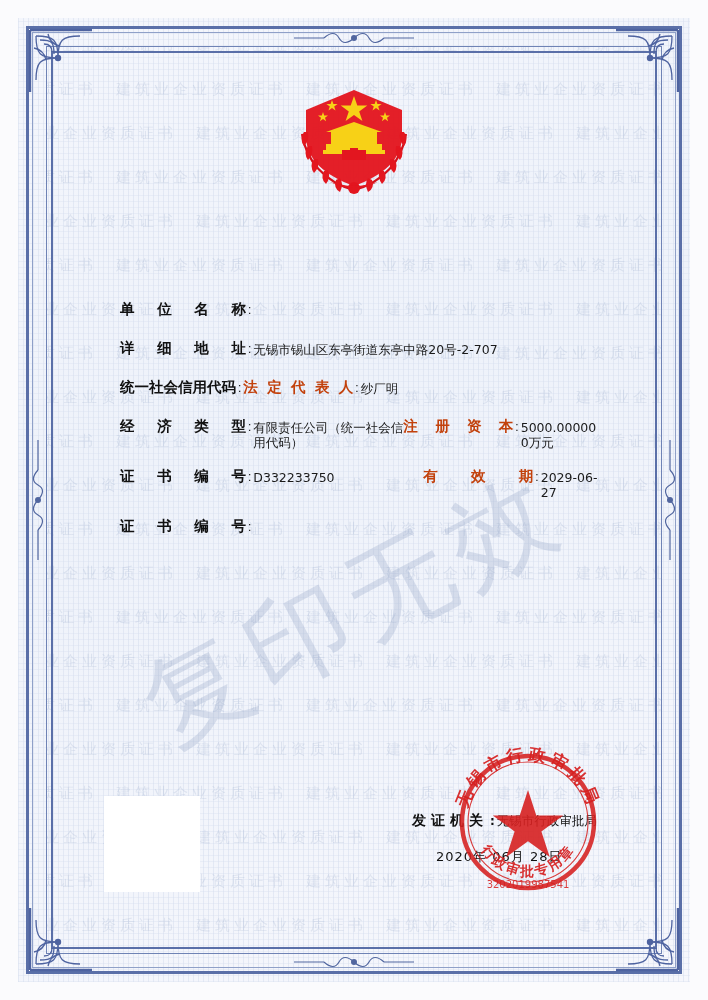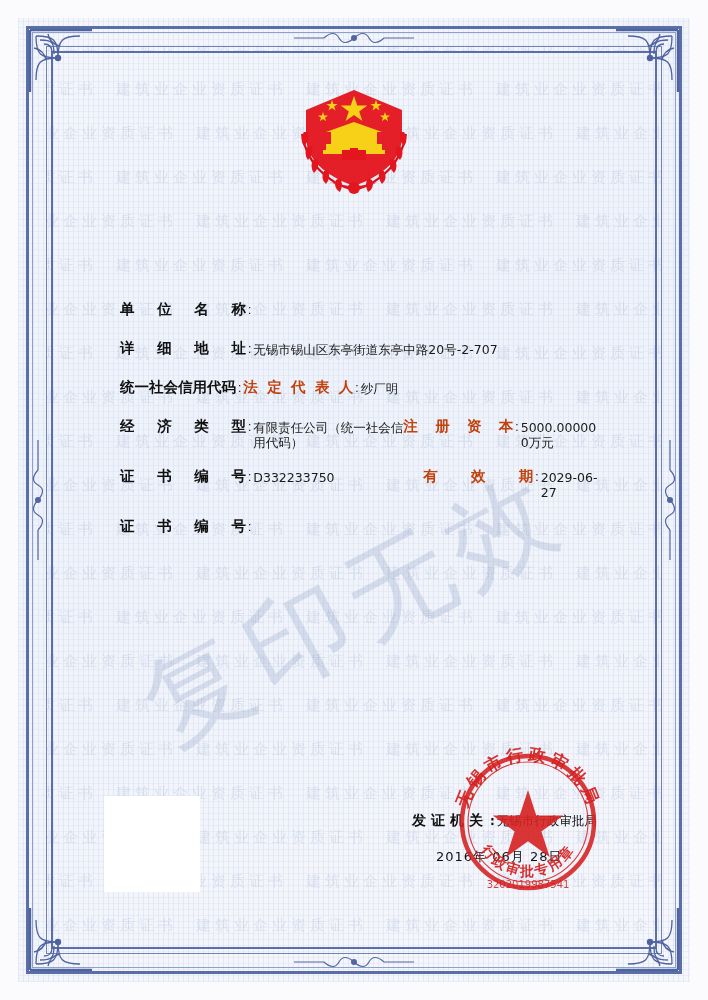--- a/index.html
+++ b/index.html
@@ -485,21 +485,21 @@
 
   <div class="qr">
     <div class="qrgrid" id="qrgrid"><i></i><i></i><i></i><i></i><i></i><i></i><i></i><i style="background: rgb(255, 255, 255);"></i><i></i><i style="background: rgb(255, 255, 255);"></i><i style="background: rgb(255, 255, 255);"></i><i style="background: rgb(255, 255, 255);"></i><i style="background: rgb(255, 255, 255);"></i><i style="background: rgb(255, 255, 255);"></i><i></i><i style="background: rgb(255, 255, 255);"></i><i></i><i style="background: rgb(255, 255, 255);"></i><i></i><i></i><i></i><i></i><i></i><i></i><i></i><i></i><i style="background: rgb(255, 255, 255);"></i><i style="background: rgb(255, 255, 255);"></i><i style="background: rgb(255, 255, 255);"></i><i style="background: rgb(255, 255, 255);"></i><i style="background: rgb(255, 255, 255);"></i><i></i><i style="background: rgb(255, 255, 255);"></i><i style="background: rgb(255, 255, 255);"></i><i style="background: rgb(255, 255, 255);"></i><i></i><i style="background: rgb(255, 255, 255);"></i><i style="background: rgb(255, 255, 255);"></i><i style="background: rgb(255, 255, 255);"></i><i style="background: rgb(255, 255, 255);"></i><i></i><i></i><i style="background: rgb(255, 255, 255);"></i><i></i><i style="background: rgb(255, 255, 255);"></i><i style="background: rgb(255, 255, 255);"></i><i style="background: rgb(255, 255, 255);"></i><i style="background: rgb(255, 255, 255);"></i><i style="background: rgb(255, 255, 255);"></i><i></i><i></i><i style="background: rgb(255, 255, 255);"></i><i></i><i></i><i></i><i style="background: rgb(255, 255, 255);"></i><i></i><i style="background: rgb(255, 255, 255);"></i><i style="background: rgb(255, 255, 255);"></i><i></i><i></i><i></i><i></i><i></i><i></i><i></i><i style="background: rgb(255, 255, 255);"></i><i style="background: rgb(255, 255, 255);"></i><i></i><i style="background: rgb(255, 255, 255);"></i><i></i><i></i><i></i><i style="background: rgb(255, 255, 255);"></i><i></i><i></i><i style="background: rgb(255, 255, 255);"></i><i></i><i></i><i></i><i style="background: rgb(255, 255, 255);"></i><i></i><i style="background: rgb(255, 255, 255);"></i><i style="background: rgb(255, 255, 255);"></i><i></i><i style="background: rgb(255, 255, 255);"></i><i></i><i></i><i style="background: rgb(255, 255, 255);"></i><i style="background: rgb(255, 255, 255);"></i><i></i><i style="background: rgb(255, 255, 255);"></i><i style="background: rgb(255, 255, 255);"></i><i></i><i style="background: rgb(255, 255, 255);"></i><i></i><i></i><i></i><i style="background: rgb(255, 255, 255);"></i><i></i><i></i><i style="background: rgb(255, 255, 255);"></i><i></i><i></i><i></i><i style="background: rgb(255, 255, 255);"></i><i></i><i style="background: rgb(255, 255, 255);"></i><i></i><i></i><i style="background: rgb(255, 255, 255);"></i><i style="background: rgb(255, 255, 255);"></i><i></i><i></i><i></i><i></i><i style="background: rgb(255, 255, 255);"></i><i style="background: rgb(255, 255, 255);"></i><i></i><i style="background: rgb(255, 255, 255);"></i><i></i><i></i><i></i><i style="background: rgb(255, 255, 255);"></i><i></i><i></i><i style="background: rgb(255, 255, 255);"></i><i style="background: rgb(255, 255, 255);"></i><i style="background: rgb(255, 255, 255);"></i><i style="background: rgb(255, 255, 255);"></i><i style="background: rgb(255, 255, 255);"></i><i></i><i style="background: rgb(255, 255, 255);"></i><i></i><i></i><i></i><i style="background: rgb(255, 255, 255);"></i><i style="background: rgb(255, 255, 255);"></i><i style="background: rgb(255, 255, 255);"></i><i style="background: rgb(255, 255, 255);"></i><i style="background: rgb(255, 255, 255);"></i><i style="background: rgb(255, 255, 255);"></i><i style="background: rgb(255, 255, 255);"></i><i></i><i style="background: rgb(255, 255, 255);"></i><i style="background: rgb(255, 255, 255);"></i><i style="background: rgb(255, 255, 255);"></i><i style="background: rgb(255, 255, 255);"></i><i style="background: rgb(255, 255, 255);"></i><i></i><i></i><i></i><i></i><i></i><i></i><i></i><i></i><i style="background: rgb(255, 255, 255);"></i><i style="background: rgb(255, 255, 255);"></i><i style="background: rgb(255, 255, 255);"></i><i style="background: rgb(255, 255, 255);"></i><i></i><i></i><i style="background: rgb(255, 255, 255);"></i><i></i><i></i><i style="background: rgb(255, 255, 255);"></i><i style="background: rgb(255, 255, 255);"></i><i></i><i></i><i></i><i></i><i></i><i></i><i></i><i style="background: rgb(255, 255, 255);"></i><i style="background: rgb(255, 255, 255);"></i><i style="background: rgb(255, 255, 255);"></i><i style="background: rgb(255, 255, 255);"></i><i style="background: rgb(255, 255, 255);"></i><i style="background: rgb(255, 255, 255);"></i><i style="background: rgb(255, 255, 255);"></i><i style="background: rgb(255, 255, 255);"></i><i></i><i></i><i></i><i></i><i style="background: rgb(255, 255, 255);"></i><i></i><i></i><i></i><i></i><i style="background: rgb(255, 255, 255);"></i><i style="background: rgb(255, 255, 255);"></i><i style="background: rgb(255, 255, 255);"></i><i style="background: rgb(255, 255, 255);"></i><i style="background: rgb(255, 255, 255);"></i><i style="background: rgb(255, 255, 255);"></i><i style="background: rgb(255, 255, 255);"></i><i style="background: rgb(255, 255, 255);"></i><i style="background: rgb(255, 255, 255);"></i><i style="background: rgb(255, 255, 255);"></i><i></i><i></i><i></i><i style="background: rgb(255, 255, 255);"></i><i style="background: rgb(255, 255, 255);"></i><i></i><i></i><i style="background: rgb(255, 255, 255);"></i><i style="background: rgb(255, 255, 255);"></i><i style="background: rgb(255, 255, 255);"></i><i style="background: rgb(255, 255, 255);"></i><i></i><i></i><i style="background: rgb(255, 255, 255);"></i><i></i><i></i><i></i><i style="background: rgb(255, 255, 255);"></i><i></i><i style="background: rgb(255, 255, 255);"></i><i></i><i></i><i></i><i style="background: rgb(255, 255, 255);"></i><i style="background: rgb(255, 255, 255);"></i><i></i><i style="background: rgb(255, 255, 255);"></i><i></i><i></i><i></i><i style="background: rgb(255, 255, 255);"></i><i></i><i></i><i style="background: rgb(255, 255, 255);"></i><i style="background: rgb(255, 255, 255);"></i><i></i><i></i><i></i><i style="background: rgb(255, 255, 255);"></i><i style="background: rgb(255, 255, 255);"></i><i style="background: rgb(255, 255, 255);"></i><i></i><i style="background: rgb(255, 255, 255);"></i><i></i><i></i><i></i><i></i><i style="background: rgb(255, 255, 255);"></i><i></i><i style="background: rgb(255, 255, 255);"></i><i></i><i style="background: rgb(255, 255, 255);"></i><i></i><i></i><i></i><i></i><i style="background: rgb(255, 255, 255);"></i><i style="background: rgb(255, 255, 255);"></i><i></i><i></i><i style="background: rgb(255, 255, 255);"></i><i style="background: rgb(255, 255, 255);"></i><i style="background: rgb(255, 255, 255);"></i><i style="background: rgb(255, 255, 255);"></i><i style="background: rgb(255, 255, 255);"></i><i></i><i></i><i style="background: rgb(255, 255, 255);"></i><i style="background: rgb(255, 255, 255);"></i><i style="background: rgb(255, 255, 255);"></i><i></i><i></i><i></i><i></i><i style="background: rgb(255, 255, 255);"></i><i style="background: rgb(255, 255, 255);"></i><i></i><i></i><i style="background: rgb(255, 255, 255);"></i><i style="background: rgb(255, 255, 255);"></i><i></i><i></i><i></i><i></i><i style="background: rgb(255, 255, 255);"></i><i style="background: rgb(255, 255, 255);"></i><i style="background: rgb(255, 255, 255);"></i><i style="background: rgb(255, 255, 255);"></i><i></i><i></i><i style="background: rgb(255, 255, 255);"></i><i style="background: rgb(255, 255, 255);"></i><i></i><i style="background: rgb(255, 255, 255);"></i><i style="background: rgb(255, 255, 255);"></i><i></i><i></i><i style="background: rgb(255, 255, 255);"></i><i></i><i style="background: rgb(255, 255, 255);"></i><i></i><i></i><i style="background: rgb(255, 255, 255);"></i><i></i><i></i><i></i><i style="background: rgb(255, 255, 255);"></i><i></i><i></i><i></i><i style="background: rgb(255, 255, 255);"></i><i style="background: rgb(255, 255, 255);"></i><i></i><i></i><i style="background: rgb(255, 255, 255);"></i><i></i><i></i><i style="background: rgb(255, 255, 255);"></i><i></i><i style="background: rgb(255, 255, 255);"></i><i></i><i></i><i style="background: rgb(255, 255, 255);"></i><i></i><i></i><i style="background: rgb(255, 255, 255);"></i><i></i><i style="background: rgb(255, 255, 255);"></i><i style="background: rgb(255, 255, 255);"></i><i></i><i style="background: rgb(255, 255, 255);"></i><i style="background: rgb(255, 255, 255);"></i><i></i><i></i><i></i><i style="background: rgb(255, 255, 255);"></i><i></i><i></i><i style="background: rgb(255, 255, 255);"></i><i style="background: rgb(255, 255, 255);"></i><i></i><i style="background: rgb(255, 255, 255);"></i><i style="background: rgb(255, 255, 255);"></i><i></i><i></i><i></i><i style="background: rgb(255, 255, 255);"></i><i></i><i></i><i></i><i style="background: rgb(255, 255, 255);"></i><i style="background: rgb(255, 255, 255);"></i><i></i><i style="background: rgb(255, 255, 255);"></i><i style="background: rgb(255, 255, 255);"></i><i></i><i style="background: rgb(255, 255, 255);"></i><i></i><i style="background: rgb(255, 255, 255);"></i><i style="background: rgb(255, 255, 255);"></i><i></i><i style="background: rgb(255, 255, 255);"></i><i style="background: rgb(255, 255, 255);"></i><i style="background: rgb(255, 255, 255);"></i><i></i><i></i><i></i><i style="background: rgb(255, 255, 255);"></i><i></i><i></i><i style="background: rgb(255, 255, 255);"></i><i style="background: rgb(255, 255, 255);"></i><i style="background: rgb(255, 255, 255);"></i><i style="background: rgb(255, 255, 255);"></i><i style="background: rgb(255, 255, 255);"></i><i style="background: rgb(255, 255, 255);"></i><i style="background: rgb(255, 255, 255);"></i><i style="background: rgb(255, 255, 255);"></i><i></i><i style="background: rgb(255, 255, 255);"></i><i style="background: rgb(255, 255, 255);"></i><i style="background: rgb(255, 255, 255);"></i><i></i><i></i><i></i><i></i><i></i><i></i><i></i><i></i><i style="background: rgb(255, 255, 255);"></i><i style="background: rgb(255, 255, 255);"></i><i style="background: rgb(255, 255, 255);"></i><i></i><i style="background: rgb(255, 255, 255);"></i><i style="background: rgb(255, 255, 255);"></i><i style="background: rgb(255, 255, 255);"></i><i style="background: rgb(255, 255, 255);"></i><i style="background: rgb(255, 255, 255);"></i><i></i><i style="background: rgb(255, 255, 255);"></i><i></i><i style="background: rgb(255, 255, 255);"></i><i></i><i style="background: rgb(255, 255, 255);"></i><i style="background: rgb(255, 255, 255);"></i><i style="background: rgb(255, 255, 255);"></i><i style="background: rgb(255, 255, 255);"></i><i></i><i></i><i></i><i style="background: rgb(255, 255, 255);"></i><i></i><i></i><i style="background: rgb(255, 255, 255);"></i><i style="background: rgb(255, 255, 255);"></i><i></i><i></i><i style="background: rgb(255, 255, 255);"></i><i style="background: rgb(255, 255, 255);"></i><i style="background: rgb(255, 255, 255);"></i><i style="background: rgb(255, 255, 255);"></i><i></i><i style="background: rgb(255, 255, 255);"></i><i style="background: rgb(255, 255, 255);"></i><i style="background: rgb(255, 255, 255);"></i><i style="background: rgb(255, 255, 255);"></i><i style="background: rgb(255, 255, 255);"></i><i style="background: rgb(255, 255, 255);"></i><i style="background: rgb(255, 255, 255);"></i><i style="background: rgb(255, 255, 255);"></i><i style="background: rgb(255, 255, 255);"></i><i></i><i style="background: rgb(255, 255, 255);"></i><i></i><i></i><i style="background: rgb(255, 255, 255);"></i><i></i><i></i><i></i><i></i><i style="background: rgb(255, 255, 255);"></i><i></i><i></i><i style="background: rgb(255, 255, 255);"></i><i></i><i></i><i style="background: rgb(255, 255, 255);"></i><i></i><i></i><i></i><i></i><i></i><i></i><i></i><i style="background: rgb(255, 255, 255);"></i><i></i><i style="background: rgb(255, 255, 255);"></i><i></i><i></i><i style="background: rgb(255, 255, 255);"></i><i style="background: rgb(255, 255, 255);"></i><i style="background: rgb(255, 255, 255);"></i><i style="background: rgb(255, 255, 255);"></i><i style="background: rgb(255, 255, 255);"></i><i style="background: rgb(255, 255, 255);"></i><i style="background: rgb(255, 255, 255);"></i><i></i><i style="background: rgb(255, 255, 255);"></i><i style="background: rgb(255, 255, 255);"></i><i></i><i style="background: rgb(255, 255, 255);"></i><i style="background: rgb(255, 255, 255);"></i><i></i><i style="background: rgb(255, 255, 255);"></i><i style="background: rgb(255, 255, 255);"></i><i style="background: rgb(255, 255, 255);"></i><i style="background: rgb(255, 255, 255);"></i><i style="background: rgb(255, 255, 255);"></i><i></i><i style="background: rgb(255, 255, 255);"></i><i></i><i></i><i style="background: rgb(255, 255, 255);"></i><i></i><i style="background: rgb(255, 255, 255);"></i><i style="background: rgb(255, 255, 255);"></i><i style="background: rgb(255, 255, 255);"></i><i style="background: rgb(255, 255, 255);"></i><i style="background: rgb(255, 255, 255);"></i><i style="background: rgb(255, 255, 255);"></i><i style="background: rgb(255, 255, 255);"></i><i></i><i style="background: rgb(255, 255, 255);"></i><i></i><i style="background: rgb(255, 255, 255);"></i><i style="background: rgb(255, 255, 255);"></i><i></i><i></i><i style="background: rgb(255, 255, 255);"></i><i></i><i></i><i></i><i style="background: rgb(255, 255, 255);"></i><i></i><i style="background: rgb(255, 255, 255);"></i><i style="background: rgb(255, 255, 255);"></i><i style="background: rgb(255, 255, 255);"></i><i style="background: rgb(255, 255, 255);"></i><i></i><i></i><i></i><i style="background: rgb(255, 255, 255);"></i><i></i><i style="background: rgb(255, 255, 255);"></i><i></i><i></i><i style="background: rgb(255, 255, 255);"></i><i style="background: rgb(255, 255, 255);"></i><i></i><i style="background: rgb(255, 255, 255);"></i><i></i><i style="background: rgb(255, 255, 255);"></i><i></i><i style="background: rgb(255, 255, 255);"></i><i></i><i></i><i></i><i style="background: rgb(255, 255, 255);"></i><i></i><i style="background: rgb(255, 255, 255);"></i><i></i><i style="background: rgb(255, 255, 255);"></i><i></i><i></i><i></i><i style="background: rgb(255, 255, 255);"></i><i></i><i style="background: rgb(255, 255, 255);"></i><i style="background: rgb(255, 255, 255);"></i><i></i><i style="background: rgb(255, 255, 255);"></i><i></i><i></i><i style="background: rgb(255, 255, 255);"></i><i style="background: rgb(255, 255, 255);"></i><i></i><i></i><i></i><i style="background: rgb(255, 255, 255);"></i><i></i><i></i><i></i><i style="background: rgb(255, 255, 255);"></i><i></i><i style="background: rgb(255, 255, 255);"></i><i style="background: rgb(255, 255, 255);"></i><i style="background: rgb(255, 255, 255);"></i><i style="background: rgb(255, 255, 255);"></i><i style="background: rgb(255, 255, 255);"></i><i style="background: rgb(255, 255, 255);"></i><i></i><i></i><i></i><i style="background: rgb(255, 255, 255);"></i><i style="background: rgb(255, 255, 255);"></i><i style="background: rgb(255, 255, 255);"></i><i style="background: rgb(255, 255, 255);"></i><i style="background: rgb(255, 255, 255);"></i><i></i><i></i><i></i><i style="background: rgb(255, 255, 255);"></i><i></i><i style="background: rgb(255, 255, 255);"></i><i style="background: rgb(255, 255, 255);"></i><i style="background: rgb(255, 255, 255);"></i><i style="background: rgb(255, 255, 255);"></i><i style="background: rgb(255, 255, 255);"></i><i></i><i style="background: rgb(255, 255, 255);"></i><i></i><i style="background: rgb(255, 255, 255);"></i><i style="background: rgb(255, 255, 255);"></i><i></i><i style="background: rgb(255, 255, 255);"></i><i style="background: rgb(255, 255, 255);"></i><i></i><i></i><i></i><i></i><i style="background: rgb(255, 255, 255);"></i><i style="background: rgb(255, 255, 255);"></i><i style="background: rgb(255, 255, 255);"></i><i style="background: rgb(255, 255, 255);"></i><i style="background: rgb(255, 255, 255);"></i><i></i><i style="background: rgb(255, 255, 255);"></i><i></i><i></i><i></i><i></i><i></i><i></i><i></i><i style="background: rgb(255, 255, 255);"></i><i style="background: rgb(255, 255, 255);"></i><i></i><i style="background: rgb(255, 255, 255);"></i><i style="background: rgb(255, 255, 255);"></i><i style="background: rgb(255, 255, 255);"></i><i></i><i></i><i></i><i></i><i style="background: rgb(255, 255, 255);"></i><i></i><i style="background: rgb(255, 255, 255);"></i><i></i><i style="background: rgb(255, 255, 255);"></i><i style="background: rgb(255, 255, 255);"></i><i></i><i></i></div>
   </div>
 
   <div class="issuer">
     <span class="lbl">发证机关</span><span class="colon">:</span><span class="org">无锡市行政审批局</span>
   </div>
 
   <div class="issuedate">
-    <span>2016</span><span>年</span>
+    <span>2020</span><span>年</span>
     <span>06</span><span>月</span>
     <span>28</span><span>日</span>
   </div>
 
   <div class="seal">
     <svg viewBox="0 0 168 168">
       <defs>
         <path id="sealTop" d="M 84,84 m -62,0 a 62,62 0 1,1 124,0" transform="rotate(0 84 84)"></path>
         <path id="sealTopArc" d="M 22,84 A 62,62 0 0 1 146,84"></path>
         <path id="sealBotArc" d="M 30,84 A 54,54 0 0 0 138,84"></path>

